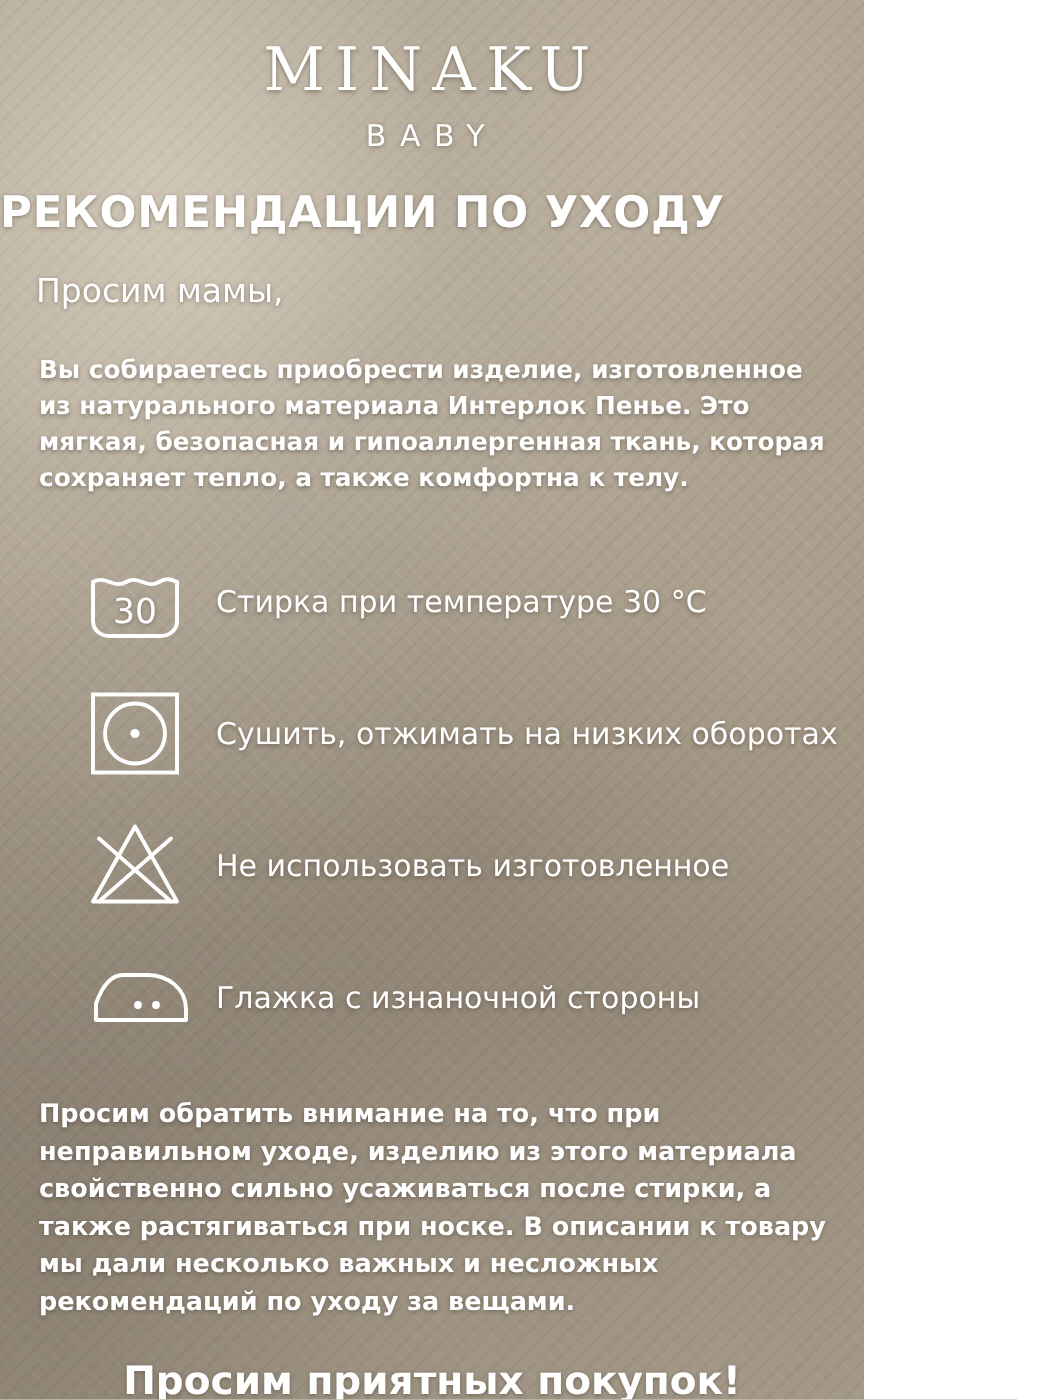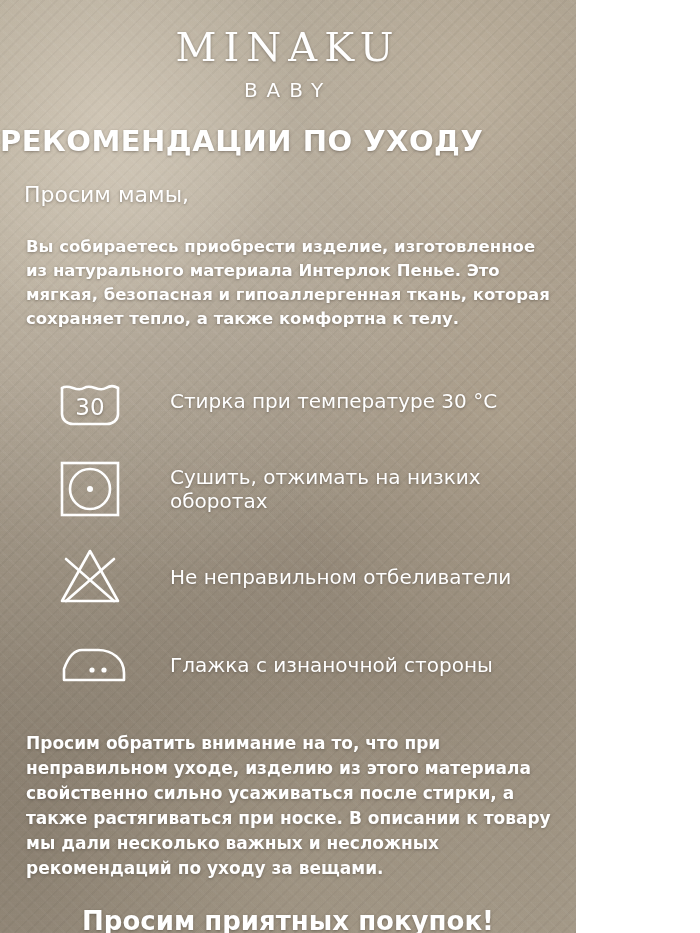--- a/index.html
+++ b/index.html
@@ -110,21 +110,20 @@
   .care-list {
     margin: 26px 0 0 0;
     padding: 0;
     list-style: none;
   }
   .care-item {
     display: flex;
     align-items: center;
     height: 88px;
     padding-left: 58px;
-    gap: 26px;
   }
   .care-icon {
     width: 78px;
     flex: 0 0 78px;
     display: flex;
     align-items: center;
     justify-content: flex-start;
   }
   .care-text {
     font-size: 20px;
@@ -196,21 +195,21 @@
       </li>
 
       <li class="care-item">
         <span class="care-icon">
           <svg width="64" height="60" viewBox="0 0 64 60" fill="none" xmlns="http://www.w3.org/2000/svg">
             <path d="M32 4 L60 54 L4 54 Z" stroke="#ffffff" stroke-width="2.6" fill="none" stroke-linejoin="round"></path>
             <line x1="8" y1="12" x2="56" y2="54" stroke="#ffffff" stroke-width="2.6" stroke-linecap="round"></line>
             <line x1="56" y1="12" x2="8" y2="54" stroke="#ffffff" stroke-width="2.6" stroke-linecap="round"></line>
           </svg>
         </span>
-        <span class="care-text">Не неправильном отбеливатели</span>
+        <span class="care-text">Не использовать изготовленное</span>
       </li>
 
       <li class="care-item">
         <span class="care-icon">
           <svg width="72" height="46" viewBox="0 0 72 46" fill="none" xmlns="http://www.w3.org/2000/svg">
             <path d="M6 38 L66 38 L66 31 C66 17 54 8 40 8 L24 8 C16 8 10 16 6 27 Z" stroke="#ffffff" stroke-width="2.6" fill="none" stroke-linejoin="round"></path>
             <circle cx="34" cy="28" r="2.6" fill="#ffffff"></circle>
             <circle cx="46" cy="28" r="2.6" fill="#ffffff"></circle>
           </svg>
         </span>

